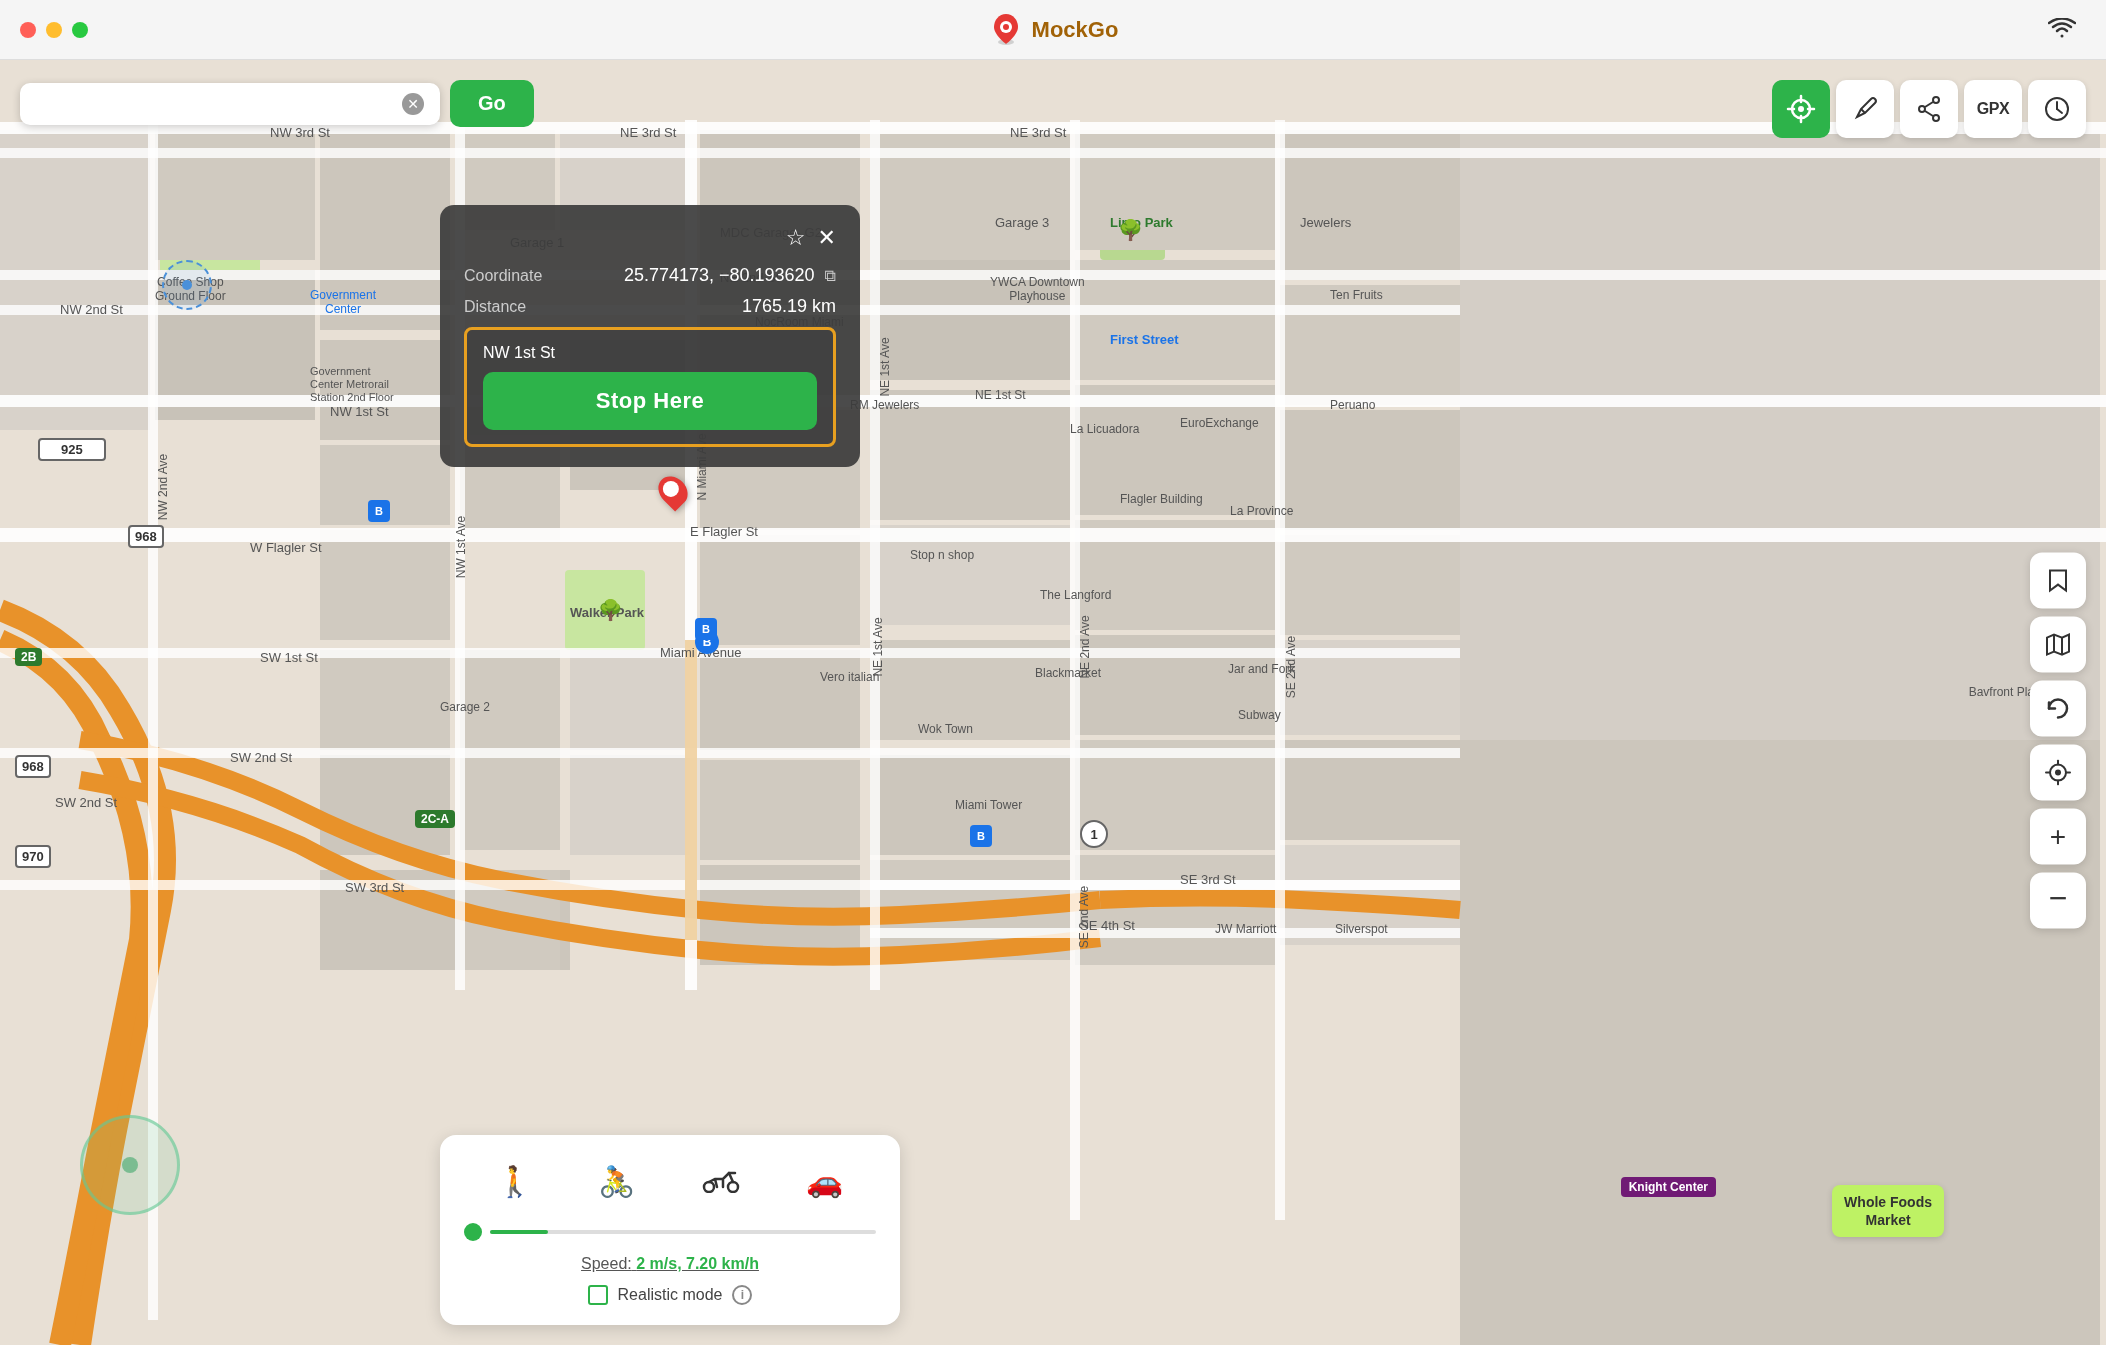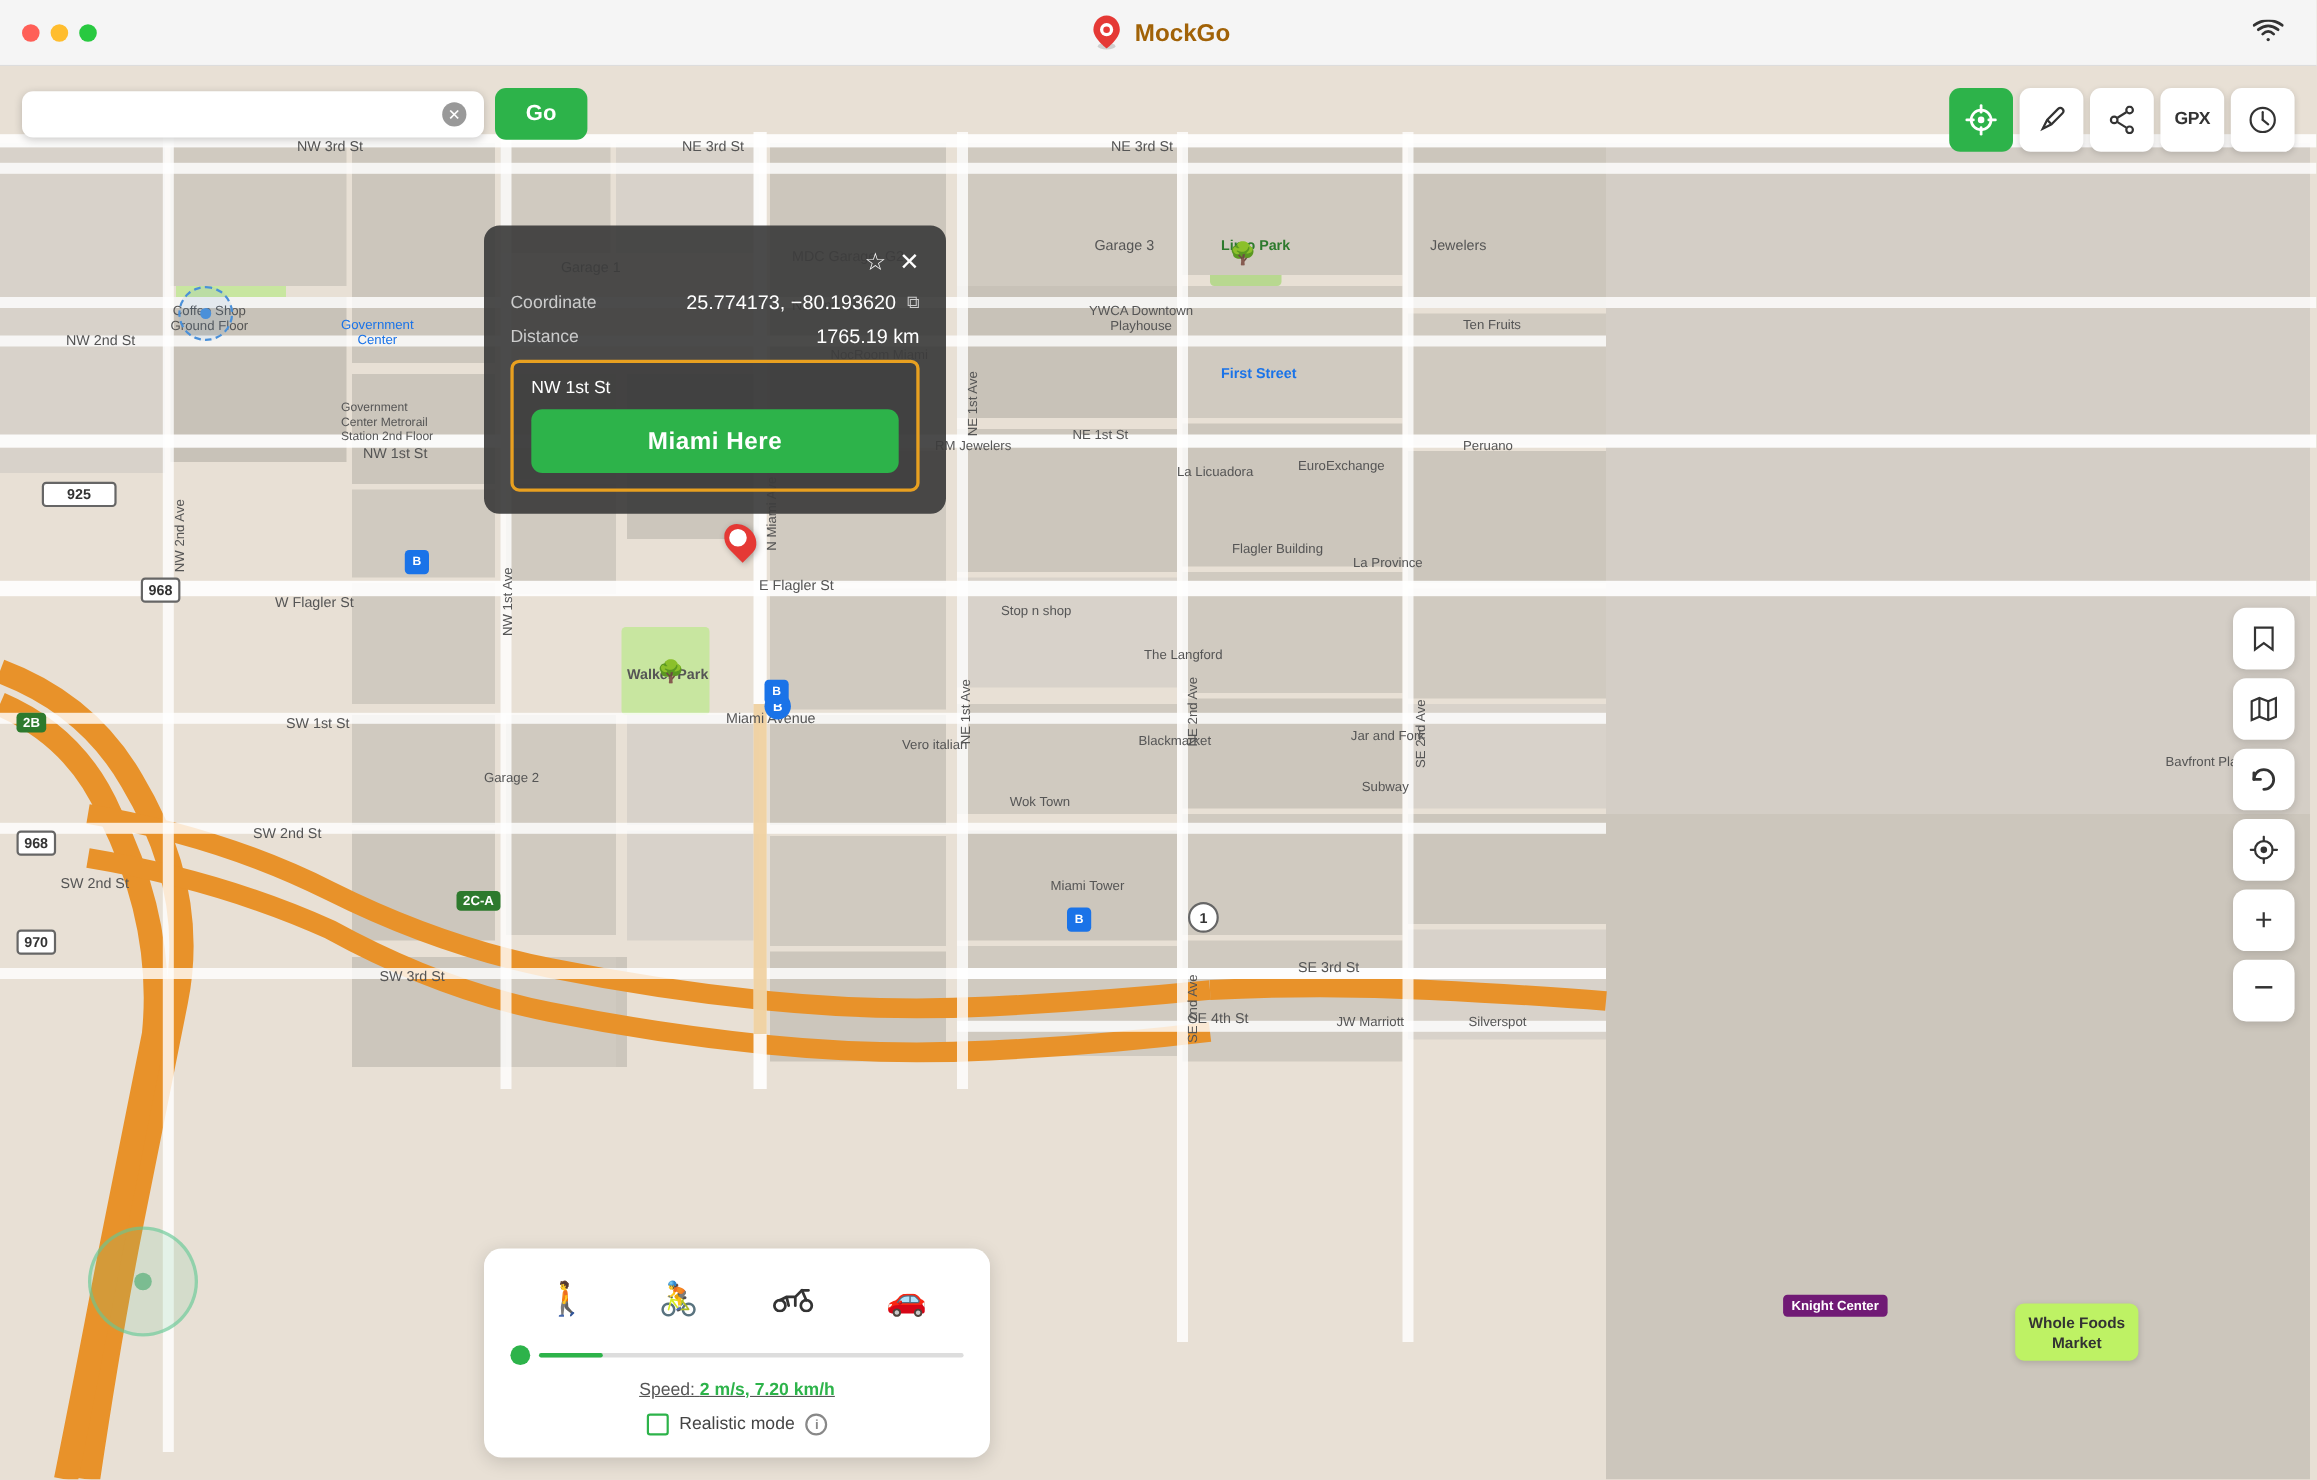--- a/index.html
+++ b/index.html
@@ -604,21 +604,21 @@
         <span>25.774173, −80.193620</span>
         <span class="copy-icon">⧉</span>
       </span>
     </div>
     <div class="popup-row">
       <span class="popup-label">Distance</span>
       <span class="popup-value">1765.19 km</span>
     </div>
     <div class="move-here-area">
       <div class="move-here-street">NW 1st St</div>
-      <button class="move-here-btn">Miami Here</button>
+      <button class="move-here-btn">Stop Here</button>
     </div>
   </div>
 
   <div class="transport-panel">
     <div class="transport-icons">
 
       <span class="transport-icon" style="font-size:30px;">🚶</span>
 
       <span class="transport-icon" style="font-size:30px;">🚴</span>
 

